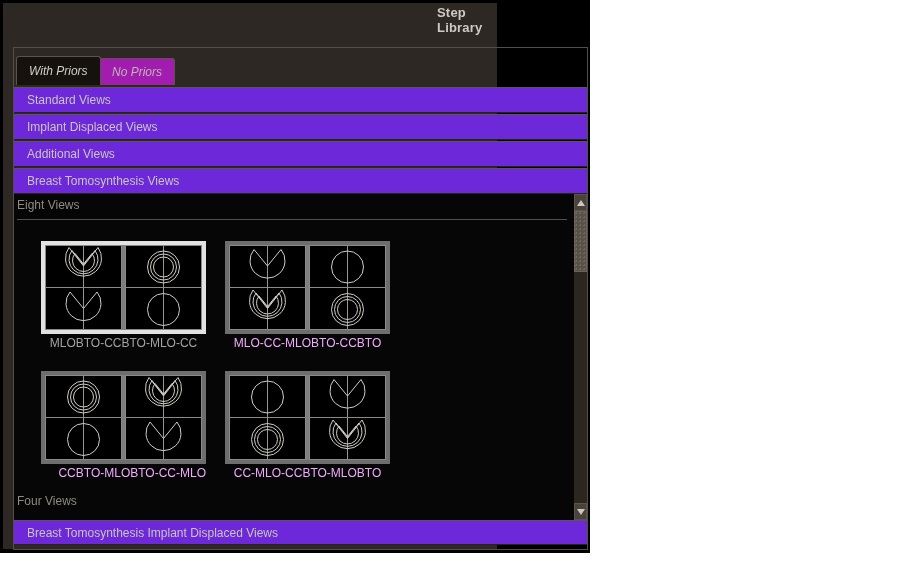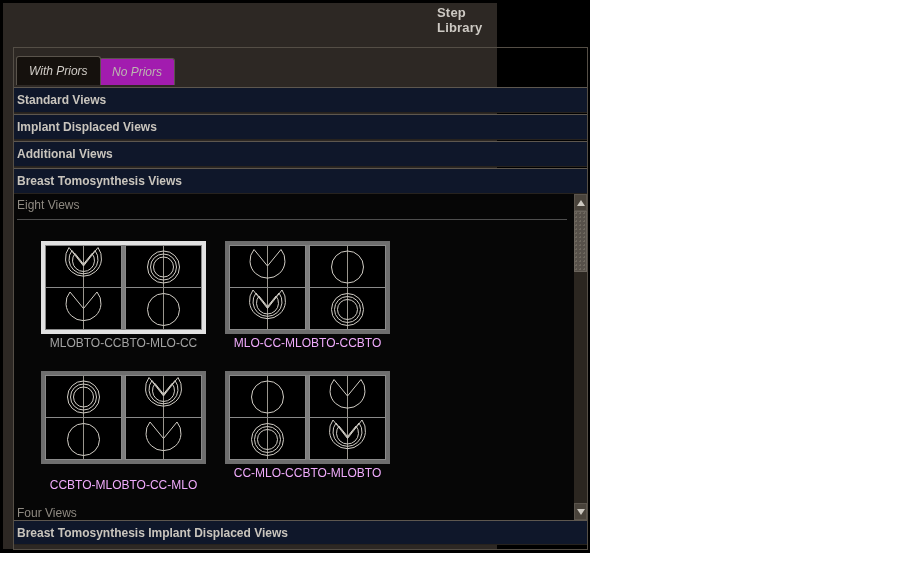--- a/index.html
+++ b/index.html
@@ -12,24 +12,24 @@
 
   .tab-frame{position:absolute;left:10px;top:44px;width:573px;height:501px;border:1px solid #544e46;}
 
   .tab{position:absolute;box-sizing:border-box;border:1px solid #5a544c;border-bottom:none;
        font-size:12px;color:#bcb8b0;display:flex;align-items:center;padding:0 12px;
        border-radius:3px 3px 0 0;cursor:default;font-style:italic;}
   .tab.active{background:#15110d;color:#d2cec8;z-index:3;}
   .tab.inactive{background:#a21caf;z-index:2;}
 
   .bars{position:absolute;left:11px;top:84px;width:573px;}
-  .bar{box-sizing:border-box;width:573px;height:26px;margin-bottom:1px;background:#0f172a;
+  .bar{box-sizing:border-box;width:573px;height:26px;margin-bottom:1px;background:#6d28d9;
        border-top:1px solid #5d574f;border-bottom:1px solid #26221e;
-       display:flex;align-items:center;padding-left:3px;
-       font-size:12px;font-weight:bold;color:#c9c5bd;}
+       display:flex;align-items:center;padding-left:13px;
+       font-size:12px;font-weight:normal;color:#c9c5bd;}
   .bar.bottom-bar{position:absolute;left:11px;top:517px;margin:0;height:25px;}
 
   .content{position:absolute;left:11px;top:191px;width:560px;height:326px;background:#060606;overflow:hidden;}
   .group-label{position:absolute;left:3px;font-size:12px;color:#8f8a82;}
   .group-sep{position:absolute;left:3px;width:550px;height:0;border-top:1px solid #4e4e4e;}
 
   .thumb{position:absolute;width:157px;height:85px;border:4px solid #6e6e6e;background:#7e7e7e;
          display:flex;gap:3px;cursor:pointer;}
   .thumb.selected{border-color:#e2e2e2;}
   .pane{width:77px;height:85px;background:#000;}
@@ -129,21 +129,21 @@
             <svg width="77" height="85" viewBox="0 0 77 85" class="pane">
               <rect x="0.5" y="0.5" width="76" height="84" fill="#000" stroke="#8a8a8a" stroke-width="1"></rect>
               <line x1="38.5" y1="1" x2="38.5" y2="84" stroke="#9a968e" stroke-width="1"></line>
               <line x1="1" y1="42.5" x2="76" y2="42.5" stroke="#8a8a8a" stroke-width="1"></line>
               <path d="M 24 2.5 L 38.5 21 L 53 2.5 A 18 18 0 1 1 24 2.5" fill="none" stroke="#d2cec6" stroke-width="1"></path>
               <path d="M 27 5.5 L 38.5 20 L 50 5.5 A 14.5 14.5 0 1 1 27 5.5" fill="none" stroke="#d2cec6" stroke-width="1"></path>
               <path d="M 30 8.5 L 38.5 19 L 47 8.5 A 11 11 0 1 1 30 8.5" fill="none" stroke="#d2cec6" stroke-width="1"></path>
               <path d="M 25 47 L 38.5 63.5 L 52 47 A 17.5 17.5 0 1 1 25 47" fill="none" stroke="#d2cec6" stroke-width="1"></path>
             </svg>
           </div>
-          <div class="thumb-label" style="left: 27px; top: 284px;">CCBTO-MLOBTO-CC-MLO</div>
+          <div class="thumb-label" style="left: 27px; top: 272px; text-align: right;">CCBTO-MLOBTO-CC-MLO</div>
           <div class="thumb" style="left: 211px; top: 177px;">
             <svg width="77" height="85" viewBox="0 0 77 85" class="pane">
               <rect x="0.5" y="0.5" width="76" height="84" fill="#000" stroke="#8a8a8a" stroke-width="1"></rect>
               <line x1="38.5" y1="1" x2="38.5" y2="84" stroke="#9a968e" stroke-width="1"></line>
               <line x1="1" y1="42.5" x2="76" y2="42.5" stroke="#8a8a8a" stroke-width="1"></line>
               <circle cx="38.5" cy="22" r="16" fill="none" stroke="#d2cec6" stroke-width="1"></circle>
               <circle cx="38.5" cy="64.5" r="16" fill="none" stroke="#d2cec6" stroke-width="1"></circle>
               <circle cx="38.5" cy="64.5" r="13" fill="none" stroke="#d2cec6" stroke-width="1"></circle>
               <circle cx="38.5" cy="64.5" r="10" fill="none" stroke="#d2cec6" stroke-width="1"></circle>
             </svg>
@@ -151,21 +151,21 @@
               <rect x="0.5" y="0.5" width="76" height="84" fill="#000" stroke="#8a8a8a" stroke-width="1"></rect>
               <line x1="38.5" y1="1" x2="38.5" y2="84" stroke="#9a968e" stroke-width="1"></line>
               <line x1="1" y1="42.5" x2="76" y2="42.5" stroke="#8a8a8a" stroke-width="1"></line>
               <path d="M 25 4.5 L 38.5 21 L 52 4.5 A 17.5 17.5 0 1 1 25 4.5" fill="none" stroke="#d2cec6" stroke-width="1"></path>
               <path d="M 24 45 L 38.5 63.5 L 53 45 A 18 18 0 1 1 24 45" fill="none" stroke="#d2cec6" stroke-width="1"></path>
               <path d="M 27 48 L 38.5 62.5 L 50 48 A 14.5 14.5 0 1 1 27 48" fill="none" stroke="#d2cec6" stroke-width="1"></path>
               <path d="M 30 51 L 38.5 61.5 L 47 51 A 11 11 0 1 1 30 51" fill="none" stroke="#d2cec6" stroke-width="1"></path>
             </svg>
           </div>
           <div class="thumb-label" style="left: 211px; top: 272px;">CC-MLO-CCBTO-MLOBTO</div>
-          <div class="group-label" style="top: 312px;">Four Views</div>
+          <div class="group-label" style="top: 300px;">Four Views</div>
         </div>
 
       <div class="scrollbar">
         <div class="sb-btn sb-up">
           <div class="tri-up"></div>
         </div>
         <div class="sb-thumb"></div>
         <div class="sb-btn sb-down">
           <div class="tri-down"></div>
         </div>

